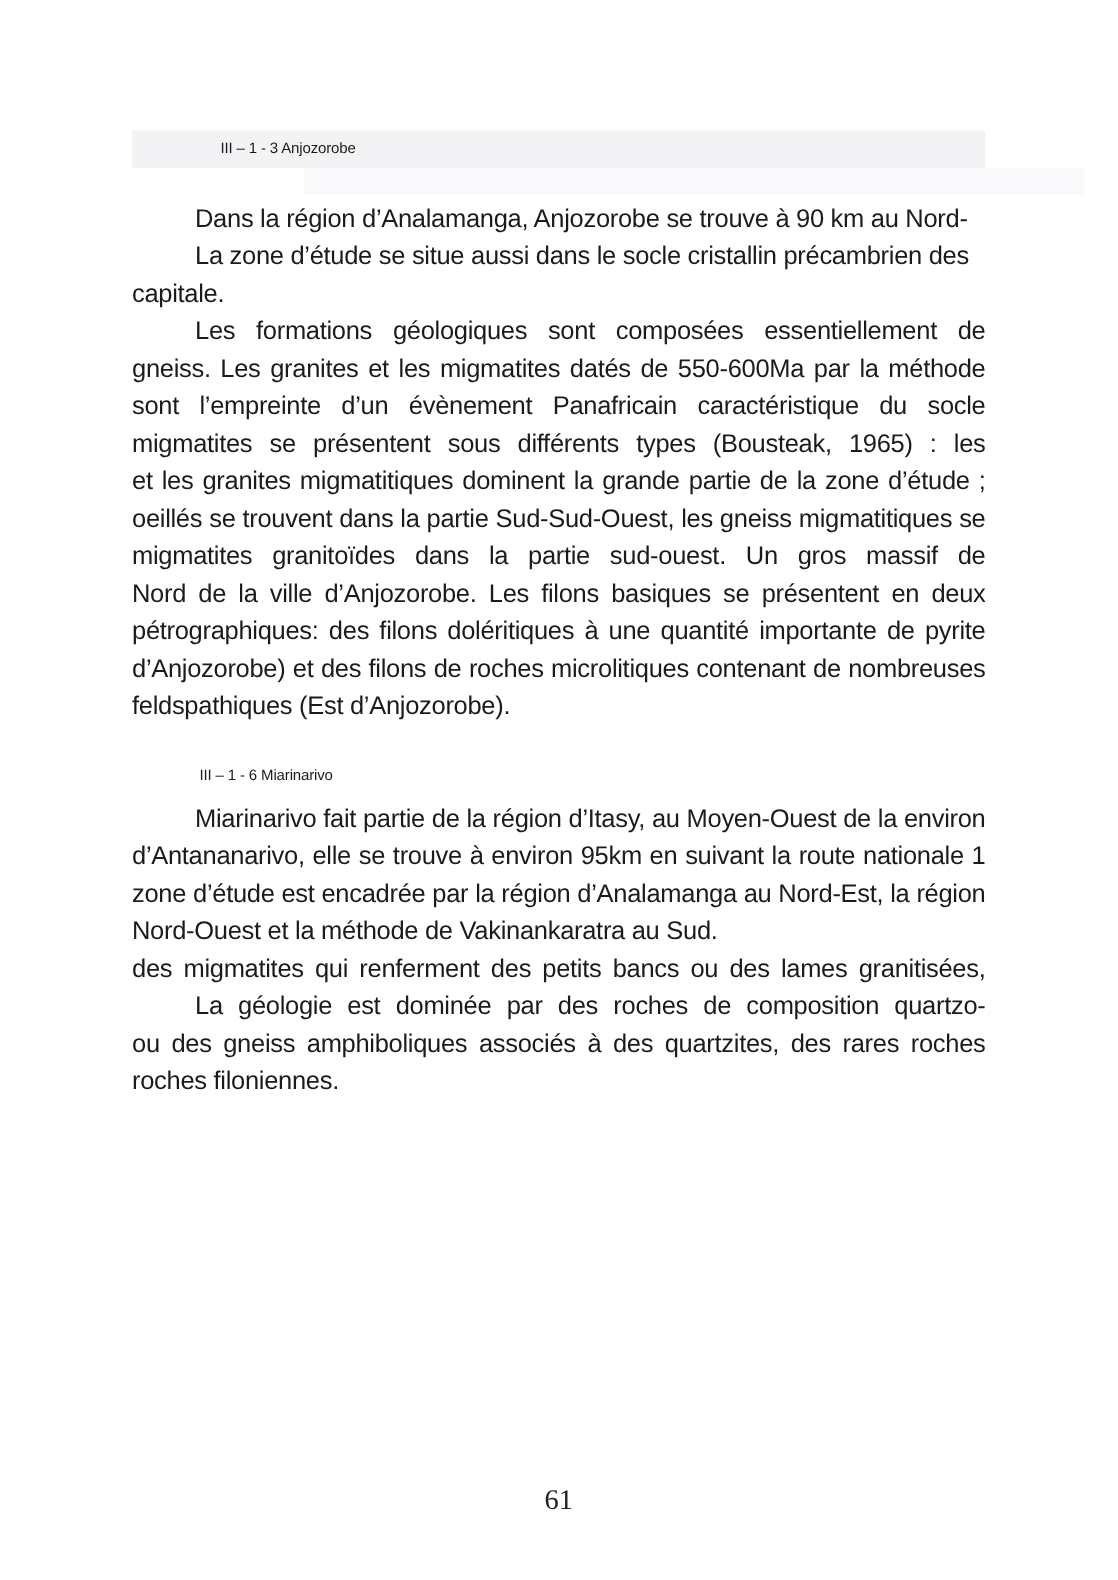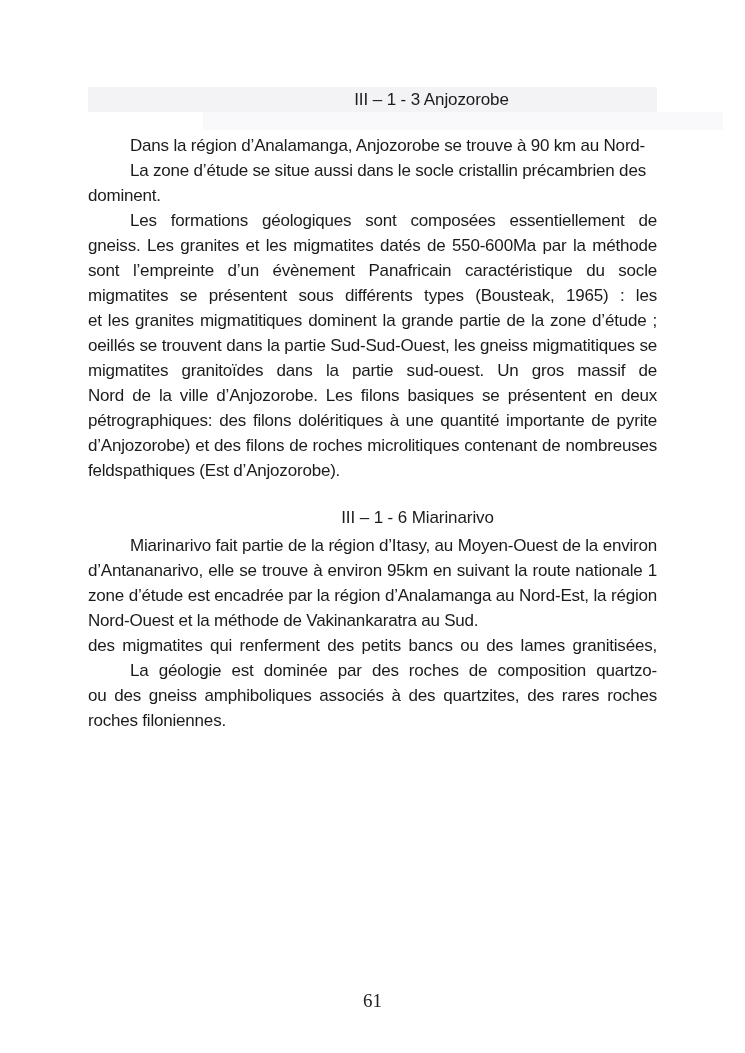--- a/index.html
+++ b/index.html
@@ -32,24 +32,23 @@
     width: 520px;
     height: 18px;
     background: #f9f9fb;
   }
   .heading {
     position: absolute;
     left: 88px;
     width: 569px;
     height: 25px;
     line-height: 25px;
-    font-size: 17px;
+    font-size: 10px;
     letter-spacing: -0.1px;
     white-space: nowrap;
-    text-align: center;
   }
   .heading.h-anjozorobe { top: 87px; padding-left: 59px; }
   .heading.h-miarinarivo { top: 505px; padding-left: 45px; }
 
   .body-block {
     position: absolute;
     left: 88px;
     width: 569px;
   }
   .body-a { top: 133px; }
@@ -89,21 +88,21 @@
   <div class="band1"></div>
   <div class="band2"></div>
 
   <div class="heading h-anjozorobe">III – 1 - 3 Anjozorobe</div>
 
   <div class="body-block body-a">
 
     <div class="line indent">Dans la région d’Analamanga, Anjozorobe se trouve à 90 km au Nord-Est de la capitale.</div>
 
     <div class="line indent">La zone d’étude se situe aussi dans le socle cristallin précambrien des hautes terres</div>
-    <div class="line">dominent.</div>
+    <div class="line">capitale.</div>
 
     <div class="line indent j">Les formations géologiques sont composées essentiellement de migmatites et de</div>
     <div class="line j">gneiss. Les granites et les migmatites datés de 550-600Ma par la méthode Rb/Sr (Hottin, 1975)</div>
     <div class="line j">sont l’empreinte d’un évènement Panafricain caractéristique du socle malgache. Les</div>
     <div class="line j">migmatites se présentent sous différents types (Bousteak, 1965) : les migmatites granitoïdes</div>
     <div class="line j">et les granites migmatitiques dominent la grande partie de la zone d’étude ; les migmatites</div>
     <div class="line j">oeillés se trouvent dans la partie Sud-Sud-Ouest, les gneiss migmatitiques se localisent sur les</div>
     <div class="line j">migmatites granitoïdes dans la partie sud-ouest. Un gros massif de charnockites se dresse au</div>
     <div class="line j">Nord de la ville d’Anjozorobe. Les filons basiques se présentent en deux aspects</div>
     <div class="line j">pétrographiques: des filons doléritiques à une quantité importante de pyrite (piste au Nord</div>

